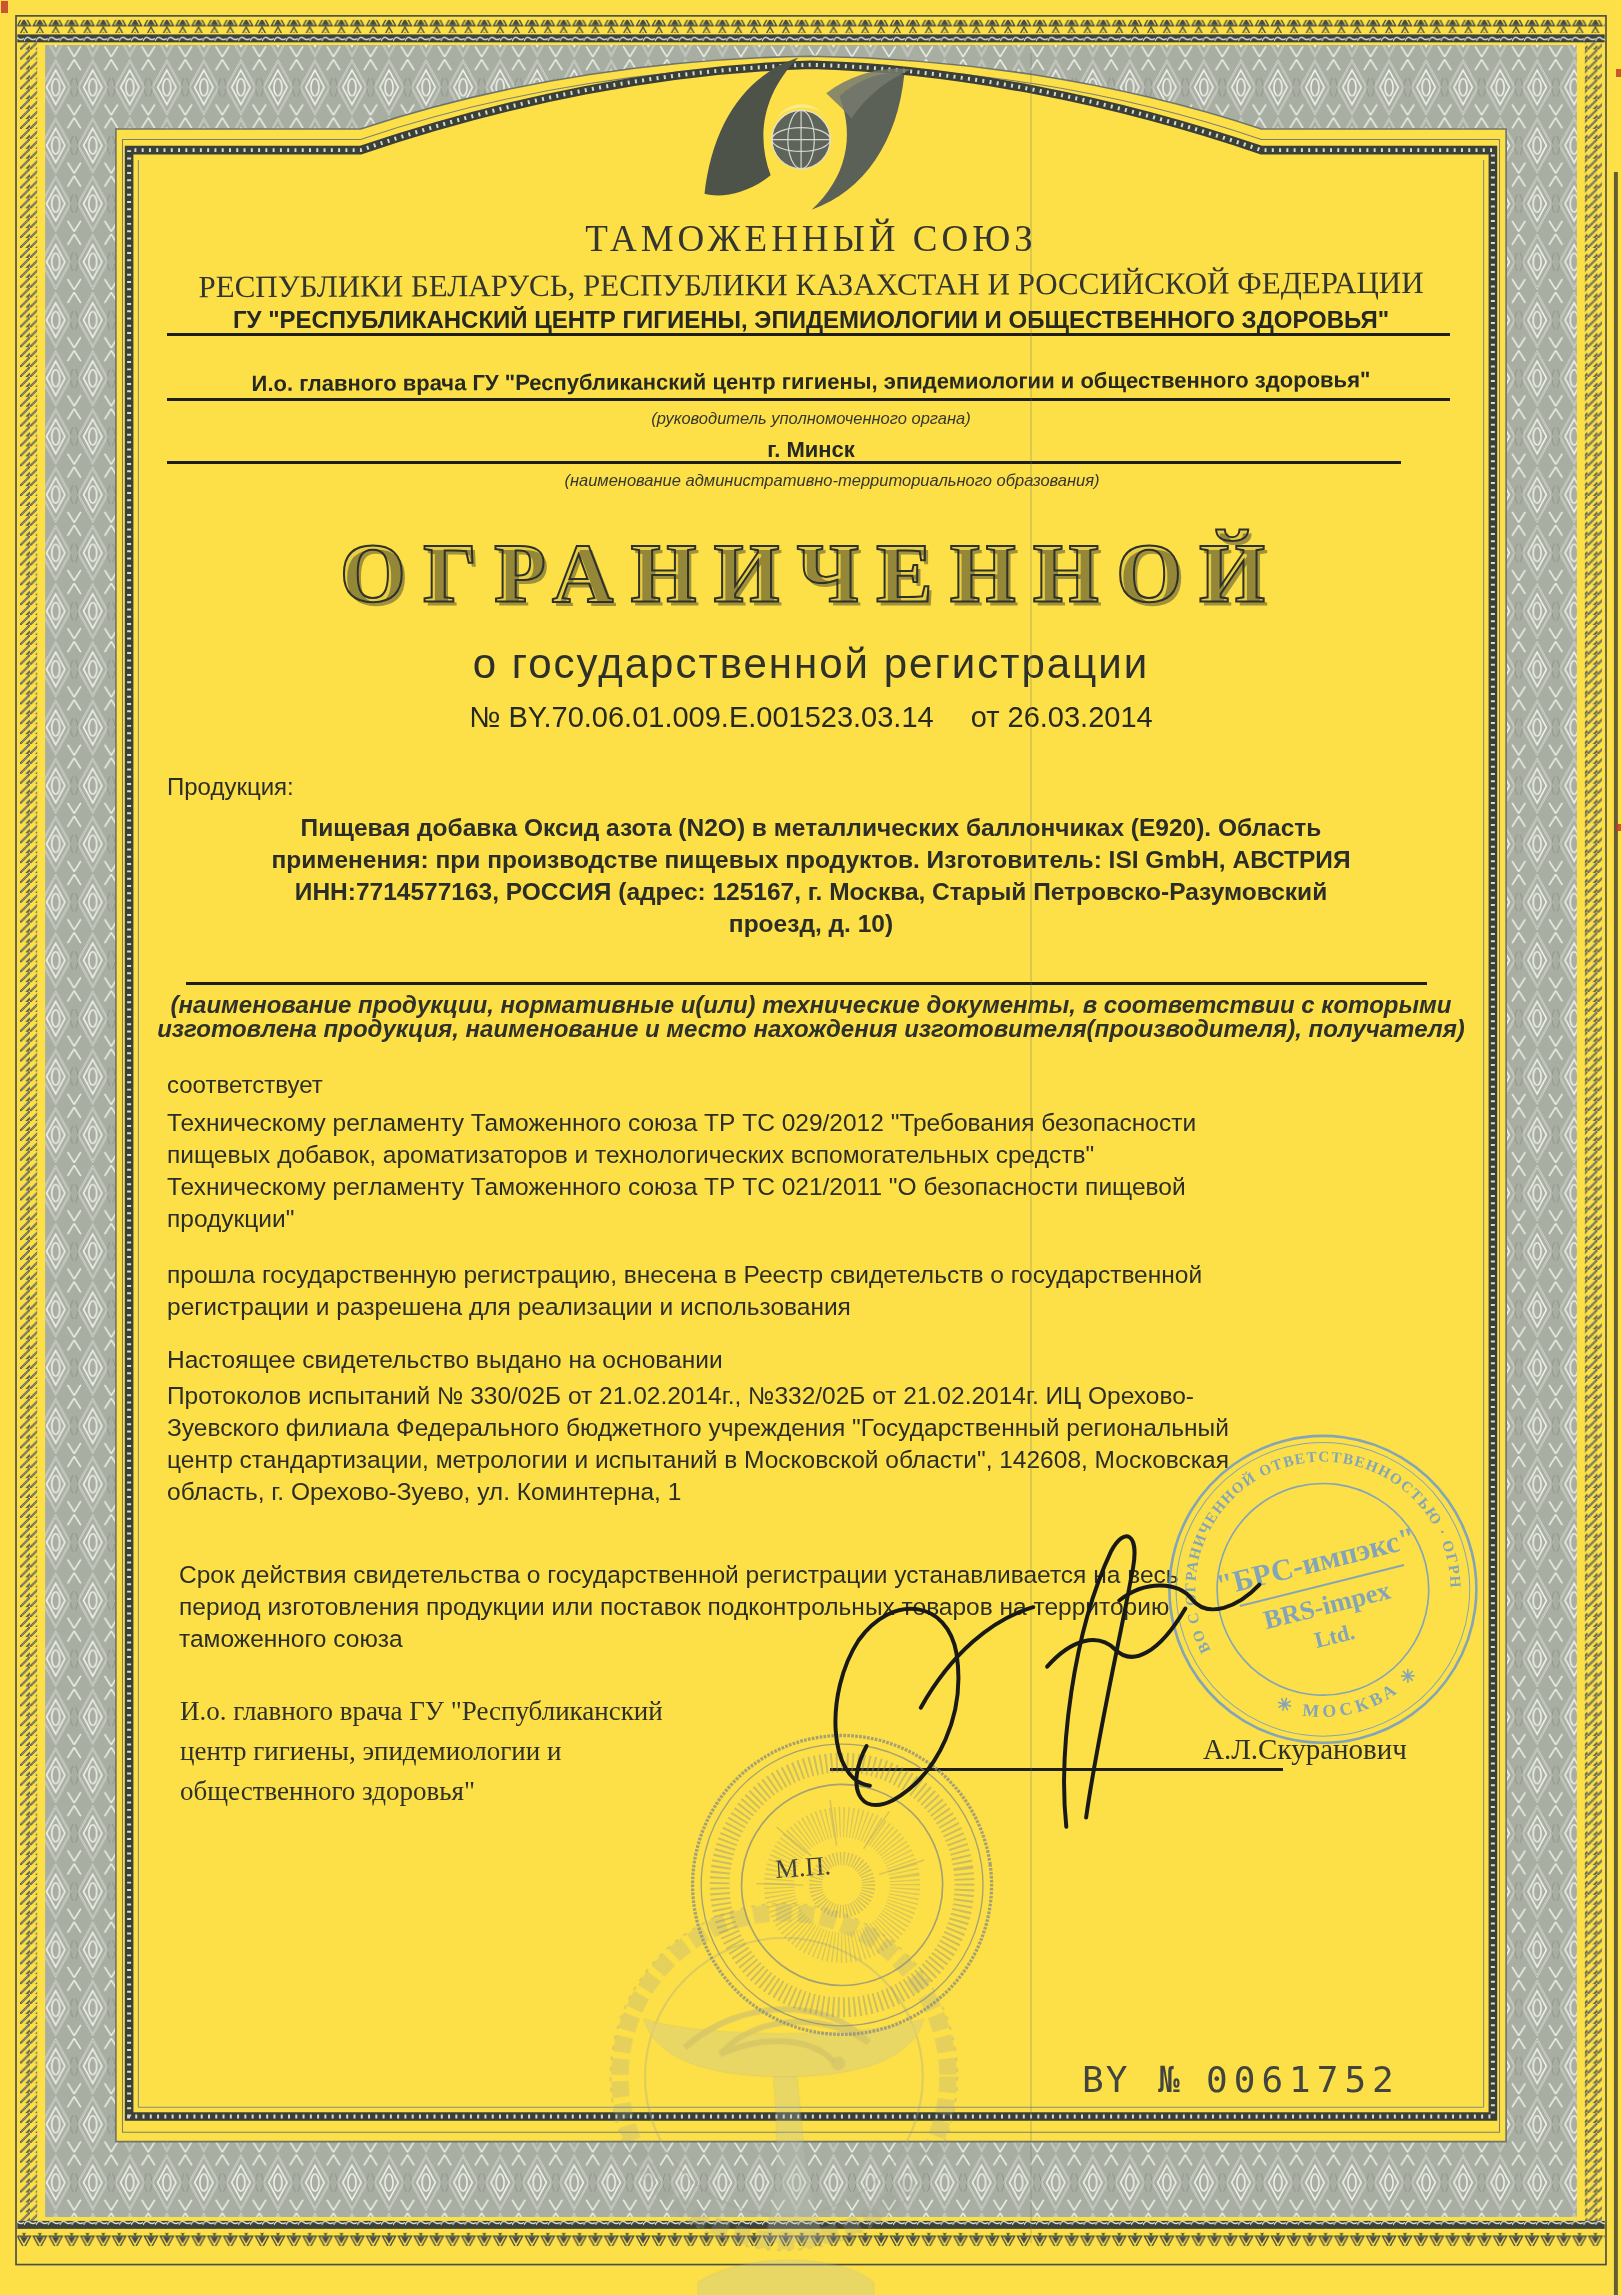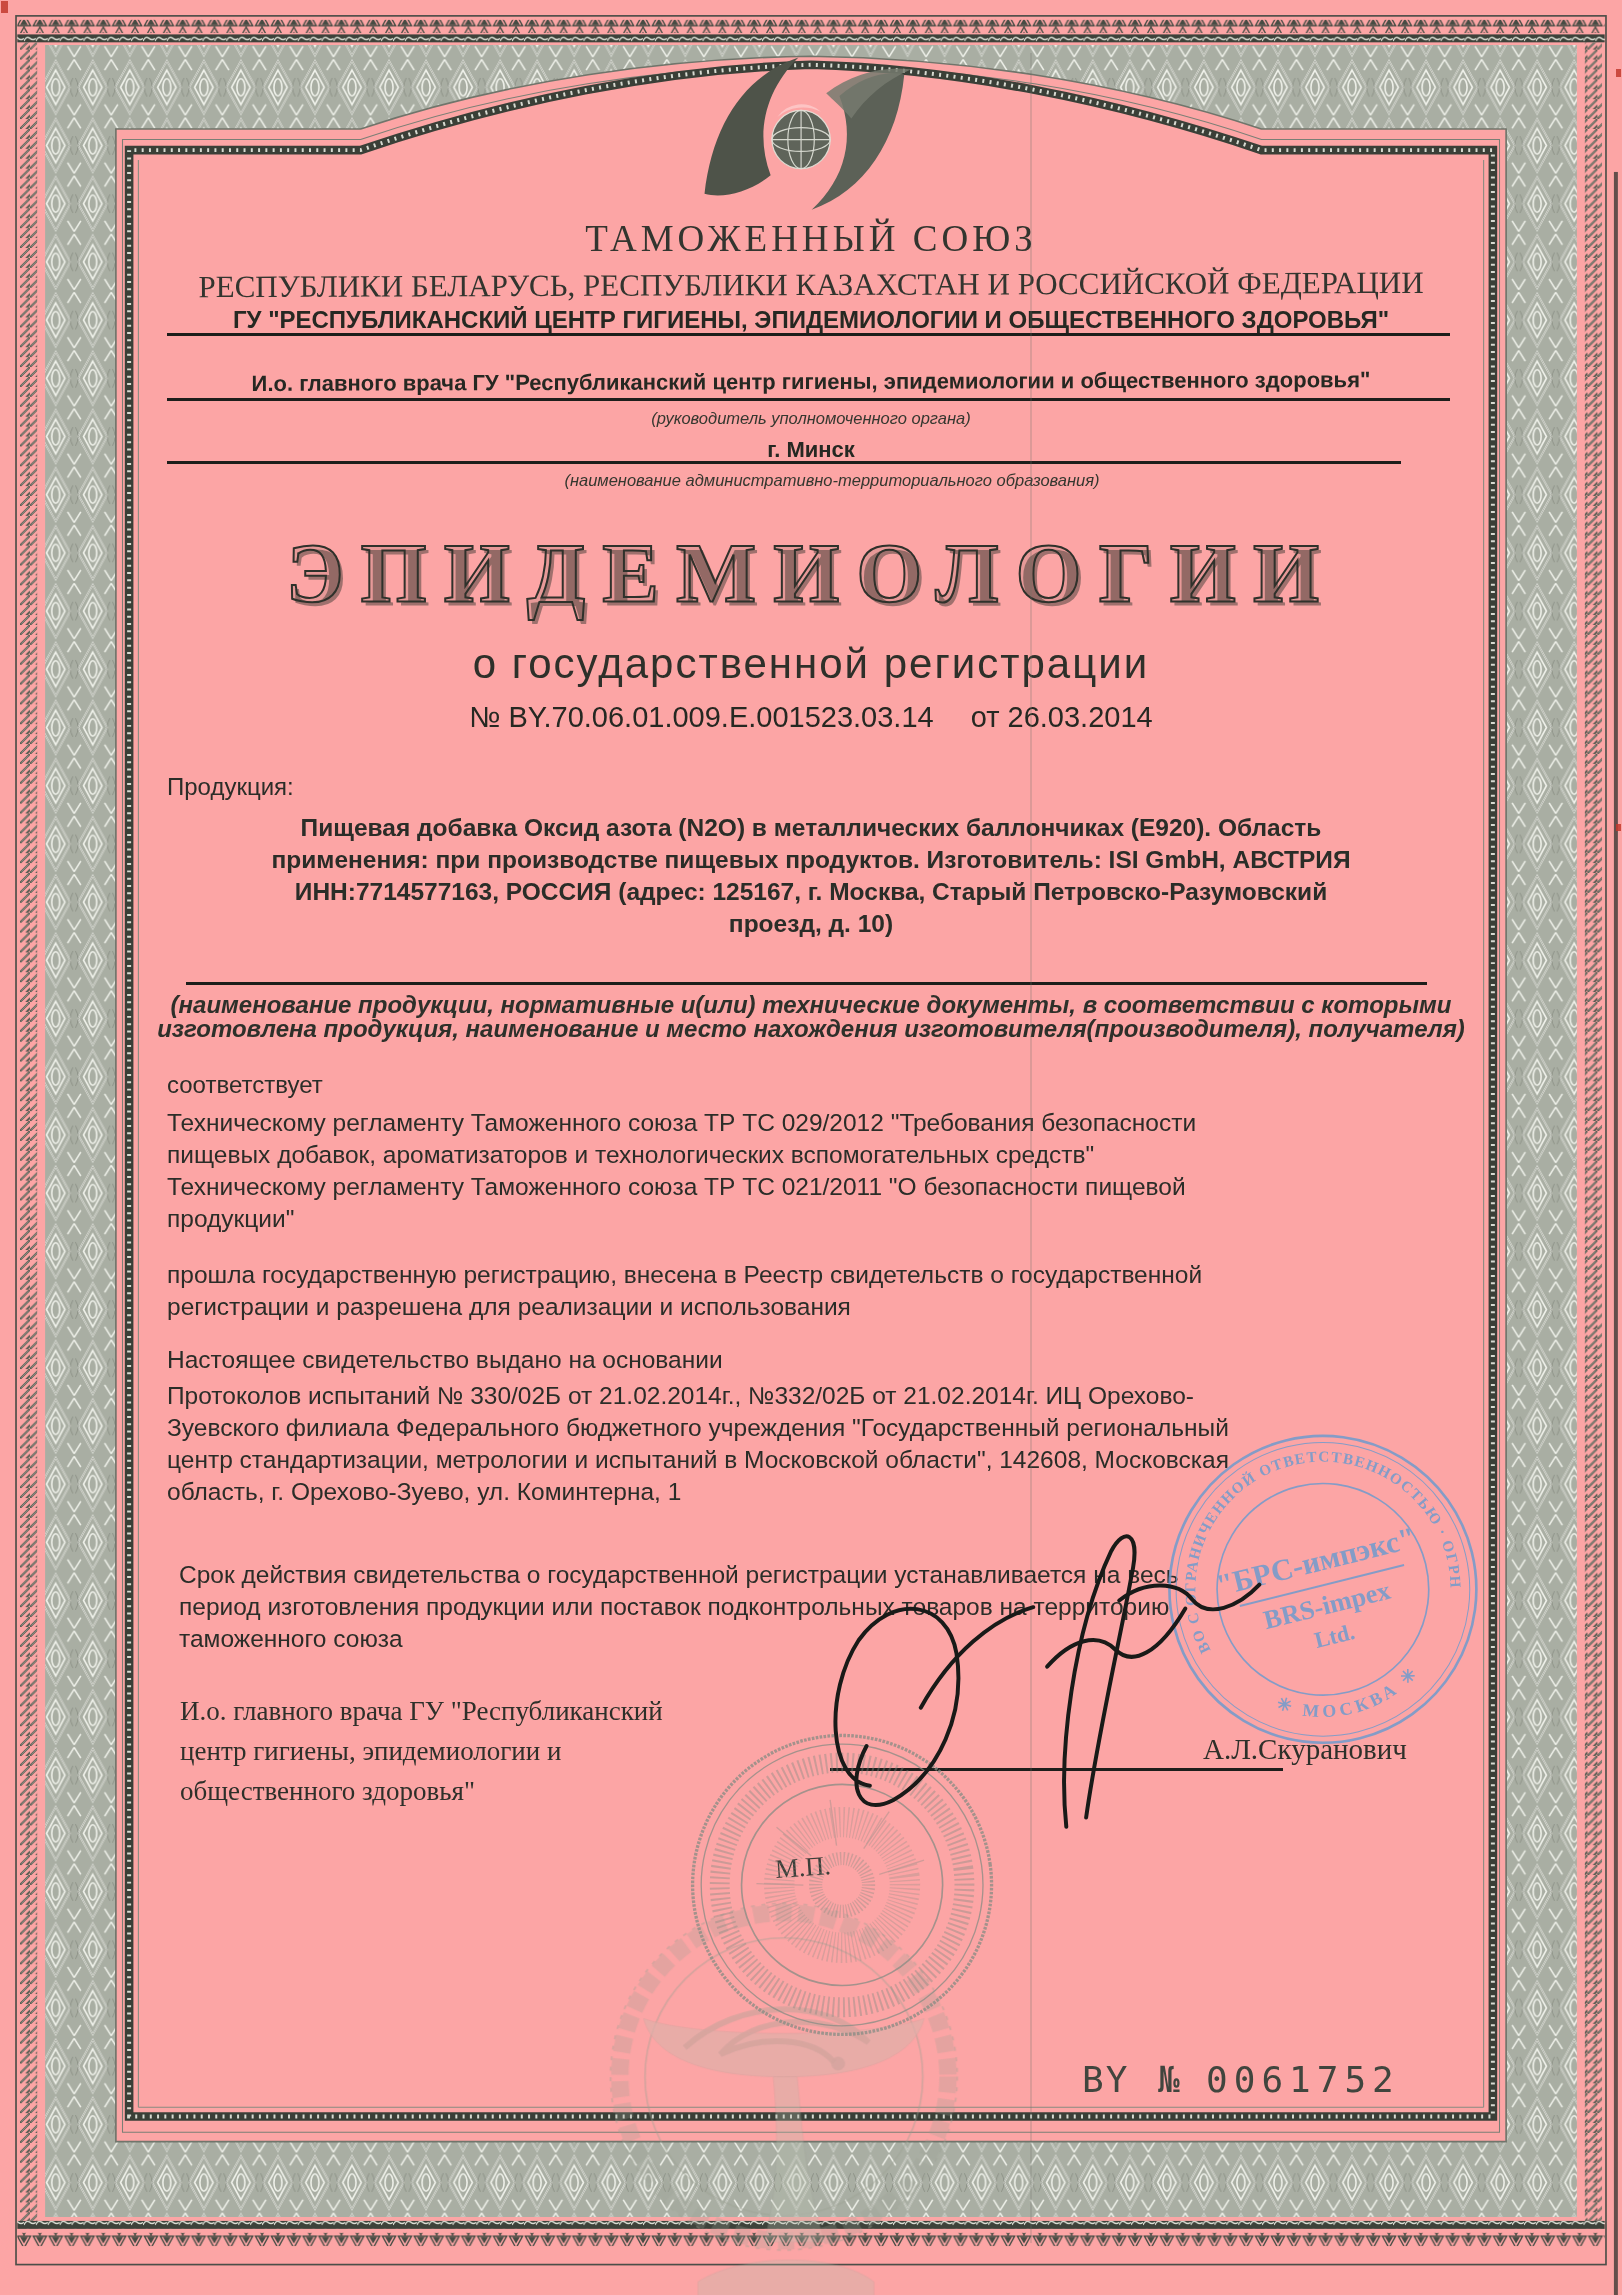--- a/index.html
+++ b/index.html
@@ -1,16 +1,16 @@
 <!DOCTYPE html>
 <html style="font-size:10.6px"><head>
 <meta charset="utf-8">
 <style>
   html,body{margin:0;padding:0;background:#e7e9e3;}
-  .page{position:relative;width:1622px;height:2295px;background:#fca5a5;overflow:hidden;
+  .page{position:relative;width:1622px;height:2295px;background:#fde047;overflow:hidden;
         font-family:"Liberation Sans",sans-serif;color:#2b2d28;}
   .layer{position:absolute;left:0;top:0;}
   .abs{position:absolute;}
   .ctr{left:0;width:1622px;text-align:center;}
   .serif{font-family:"Liberation Serif",serif;}
   .mono{font-family:"DejaVu Sans Mono",monospace;}
   .b{font-weight:bold;}
   .it{font-style:italic;}
   .rule{position:absolute;background:#1d1e1b;height:2.6px;}
   .cap{font-style:italic;font-size:16.5px;color:#35372f;}
@@ -126,21 +126,21 @@
   <div class="abs ctr b" style="top:369px;font-size:22px;color:#262822;transform:rotate(-0.2deg);">И.о. главного врача ГУ "Республиканский центр гигиены, эпидемиологии и общественного здоровья"</div>
 
   <div class="rule" style="top:398px;left:167px;width:1283px;"></div>
   <div class="abs ctr cap" style="top:409px;">(руководитель уполномоченного органа)</div>
 
   <div class="abs ctr b" style="top:437px;font-size:22px;color:#262822;">г. Минск</div>
 
   <div class="rule" style="top:461px;left:167px;width:1234px;"></div>
   <div class="abs ctr cap" style="top:471px;padding-left:21px;">(наименование административно-территориального образования)</div>
 
-  <div class="abs ctr doc-title" style="top:524px;">ЭПИДЕМИОЛОГИИ</div>
+  <div class="abs ctr doc-title" style="top:524px;">ОГРАНИЧЕННОЙ</div>
 
   <div class="abs ctr" style="top:640px;font-size:42px;letter-spacing:2px;color:#2e302a;">о государственной регистрации</div>
 
   <div class="abs ctr" style="top:701px;font-size:29px;color:#262822;">
     <span>№ BY.70.06.01.009.Е.001523.03.14</span><span style="display:inline-block;width:37px;"></span><span>от 26.03.2014</span>
   </div>
 
   <div class="abs" style="top:773px;left:167px;font-size:24px;">Продукция:</div>
 
   <div class="body-par b" style="top:812px;text-align:center;left:172px;width:1278px;">

